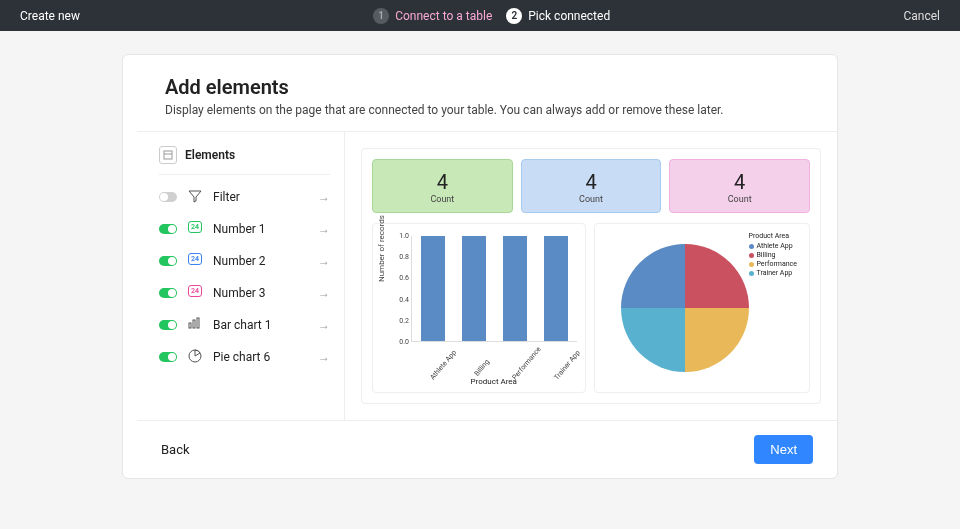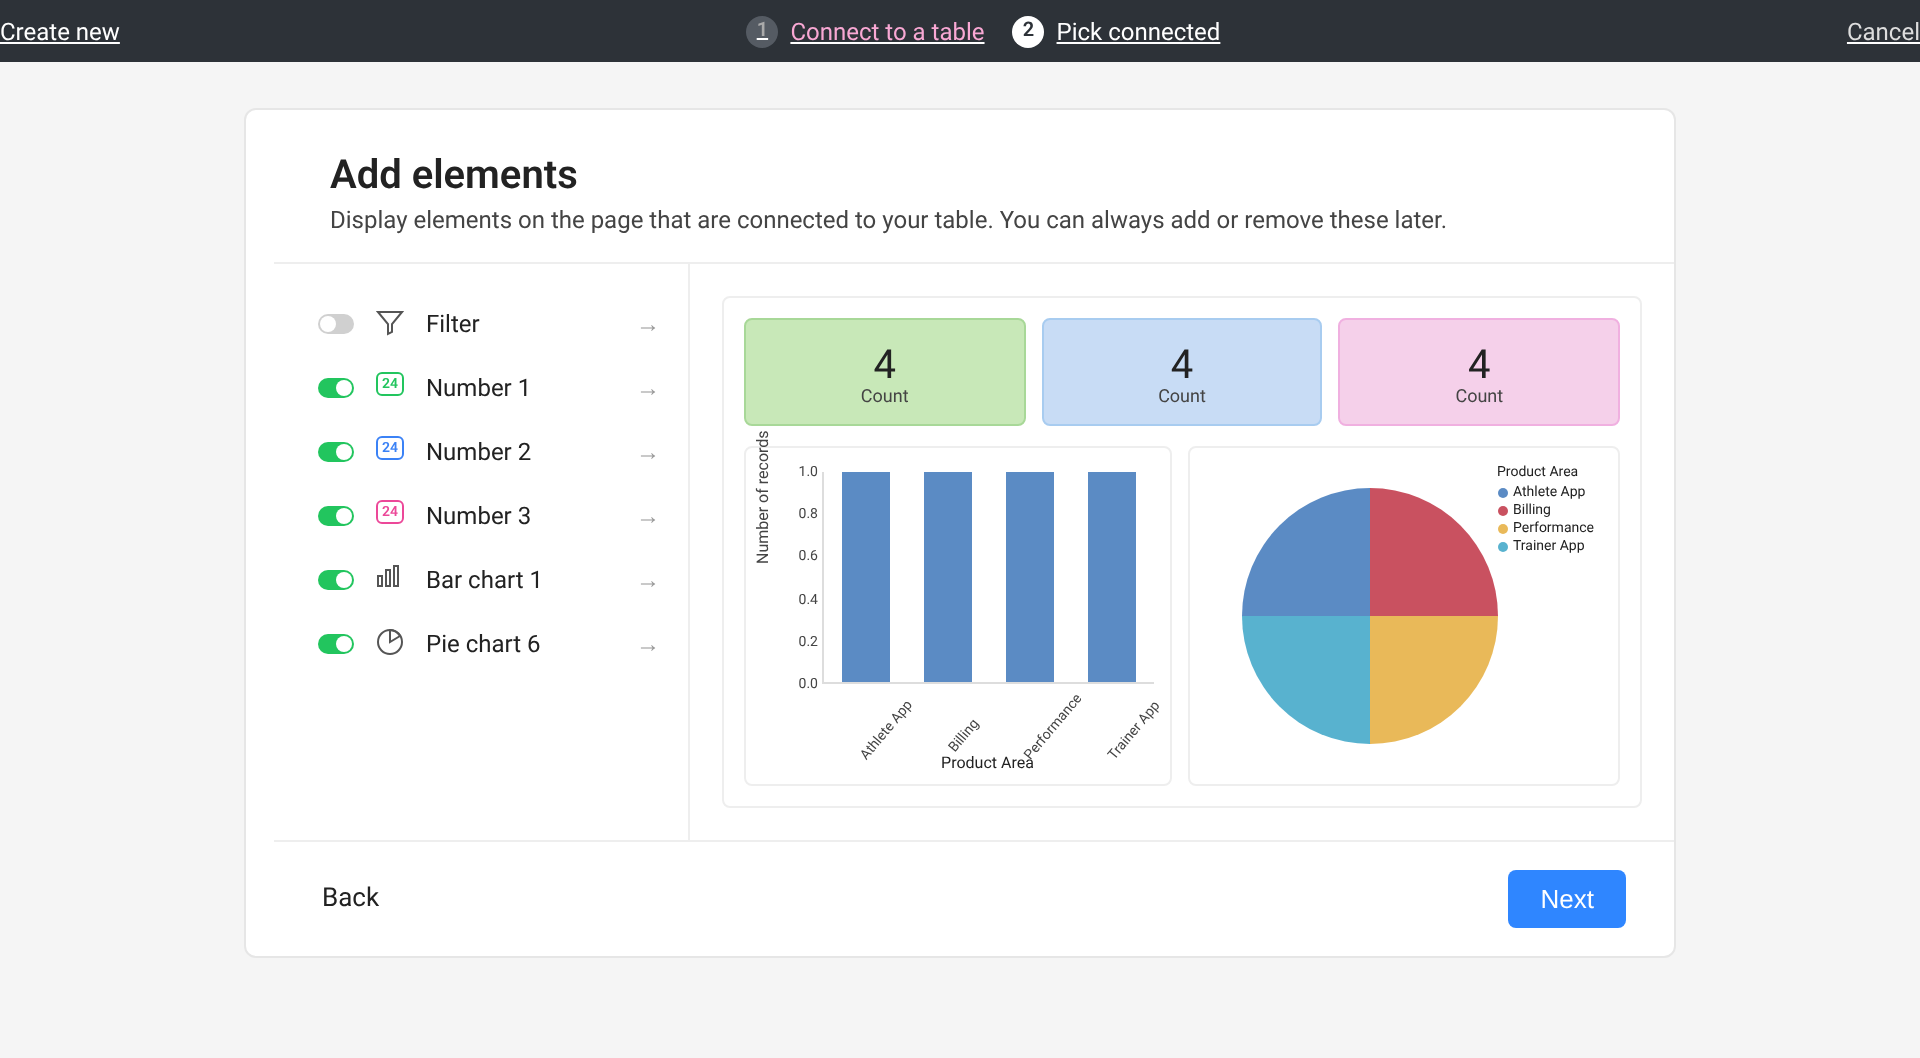--- a/index.html
+++ b/index.html
@@ -1,18 +1,18 @@
 <!DOCTYPE html>
 <html><head>
 <meta charset="utf-8">
 <style>
 * { margin: 0; padding: 0; box-sizing: border-box; }
 body { font-family: -apple-system, BlinkMacSystemFont, "Segoe UI", Roboto, sans-serif; background: #f5f5f5; width: 960px; height: 529px; overflow: hidden; font-size: 13px; color: #222; }
 
-.topbar { background: #2d3238; height: 31px; display: flex; align-items: center; padding: 0 0; color: #fff; text-decoration: underline; }
+.topbar { background: #2d3238; height: 31px; display: flex; align-items: center; padding: 0 20px; color: #fff; }
 .topbar-left { font-size: 12px; }
 .topbar-center { flex: 1; display: flex; justify-content: center; align-items: center; gap: 14px; }
 .step { display: flex; align-items: center; gap: 6px; font-size: 12px; }
 .step-num { width: 16px; height: 16px; border-radius: 50%; display: flex; align-items: center; justify-content: center; font-size: 10px; font-weight: 600; }
 .step-num.inactive { background: #555b63; color: #aaa; }
 .step-num.active { background: #fff; color: #2d3238; }
 .step-label.inactive { color: #f9a8d4; }
 .topbar-right { font-size: 12px; color: #ddd; cursor: pointer; }
 
 .card { background: #fff; border: 1px solid #e6e6e6; border-radius: 6px; width: 716px; margin: 23px auto 0; padding-left: 14px; }
@@ -92,20 +92,29 @@
 </div>
 
 <div class="card">
   <div class="card-header">
     <div class="card-title">Add elements</div>
     <div class="card-sub">Display elements on the page that are connected to your table. You can always add or remove these later.</div>
   </div>
 
   <div class="card-body">
     <div class="sidebar">
+      <div class="sidebar-header">
+        <span class="hicon">
+          <svg width="10" height="10" viewBox="0 0 10 10">
+              <rect x="1" y="1" width="8" height="8" fill="none" stroke="#999" stroke-width="1"></rect>
+              <line x1="1" y1="4" x2="9" y2="4" stroke="#999"></line>
+            </svg>
+        </span>
+        <span>Elements</span>
+      </div>
 
       <div class="el-row">
         <span class="toggle off"></span>
         <span class="el-icon">
           <svg width="14" height="14" viewBox="0 0 14 14">
               <path d="M1 2 L13 2 L8 8 L8 12 L6 13 L6 8 Z" fill="none" stroke="#555" stroke-width="1"></path>
             </svg>
         </span>
         <span class="el-label">Filter</span>
         <span class="el-arrow">→</span>

